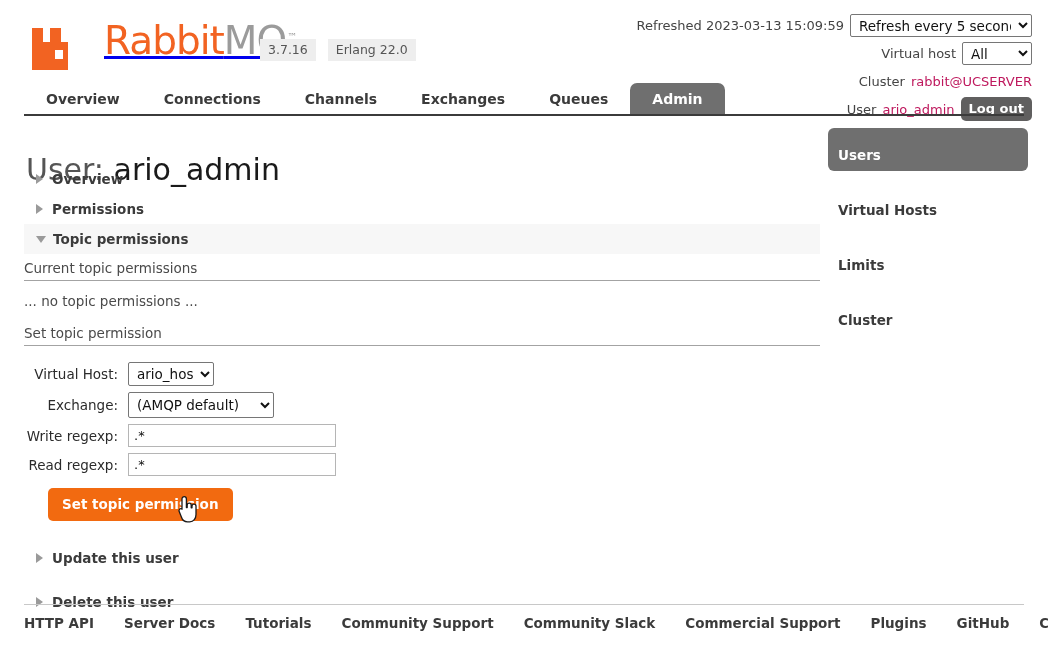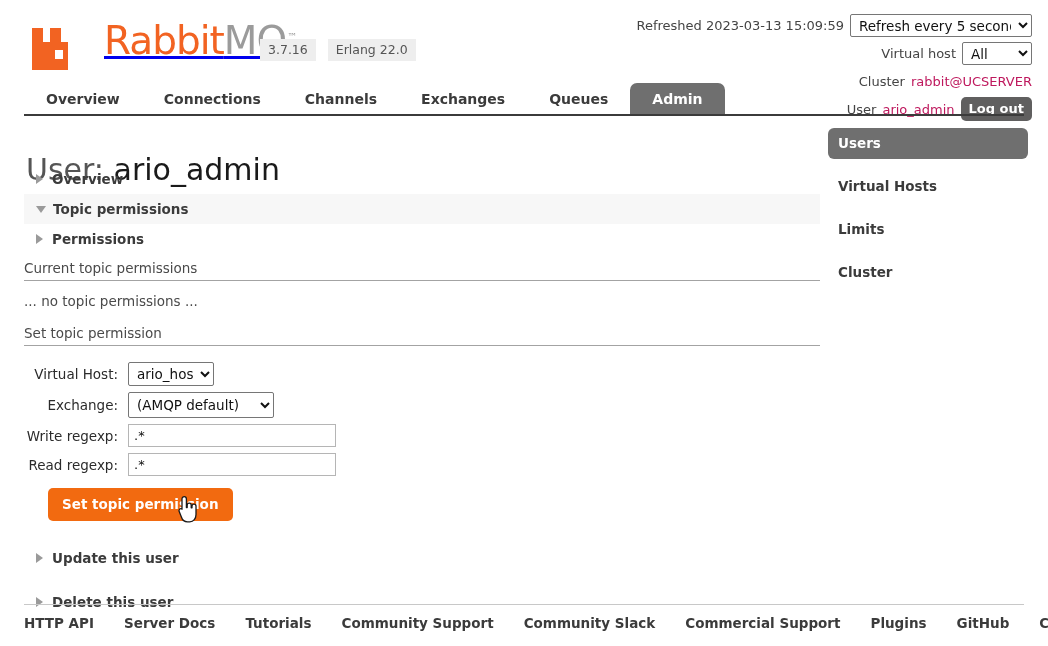--- a/index.html
+++ b/index.html
@@ -206,21 +206,21 @@
   .bottom-sections .section-head { margin-bottom: 14px; }
 
   
   #sidebar {
     position: absolute; left: 828px; top: 128px;
     width: 200px;
   }
   .side-item {
     display: block;
     font-size: 13.5px; font-weight: bold; color: #3b3b3b;
-    padding: 7px 0 8px 10px; margin-bottom: 12px;
+    padding: 19px 0 8px 10px; margin-bottom: 12px;
     text-decoration: none; border-radius: 6px;
     white-space: nowrap;
   }
   .side-item.active { background: #6f6f6f; color: #ffffff; }
 
   
   #footer {
     position: absolute; left: 24px; top: 604px;
     width: 1000px;
     border-top: 1px solid #c8c8c8;
@@ -296,28 +296,28 @@
       <span class="val">ario_admin</span>
     </h1>
 
     <div id="sections">
 
       <div class="section-head">
         <span class="tri closed"></span>
         <span>Overview</span>
       </div>
 
+      <div class="section-head">
+        <span class="tri closed"></span>
+        <span>Permissions</span>
+      </div>
+
       <div class="section-head open">
         <span class="tri open"></span>
         <span>Topic permissions</span>
-      </div>
-
-      <div class="section-head">
-        <span class="tri closed"></span>
-        <span>Permissions</span>
       </div>
 
       <div>
         <div class="subhead">Current topic permissions</div>
         <div class="emptytext">... no topic permissions ...</div>
         <div class="subhead">Set topic permission</div>
 
         <div id="perm-form">
           <div class="frow">
             <span class="flabel">Virtual Host:</span>

